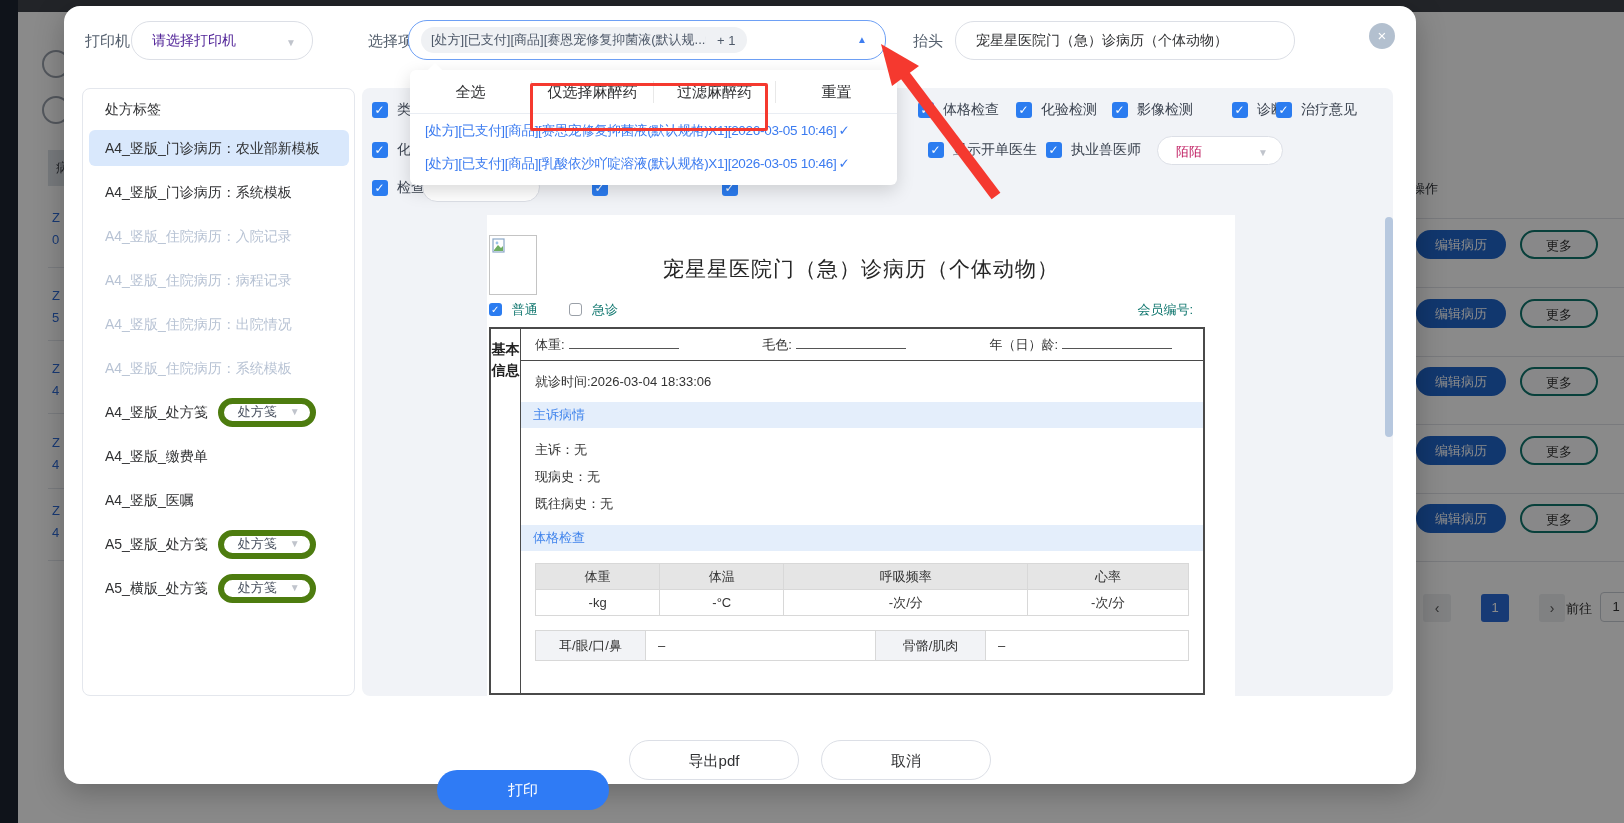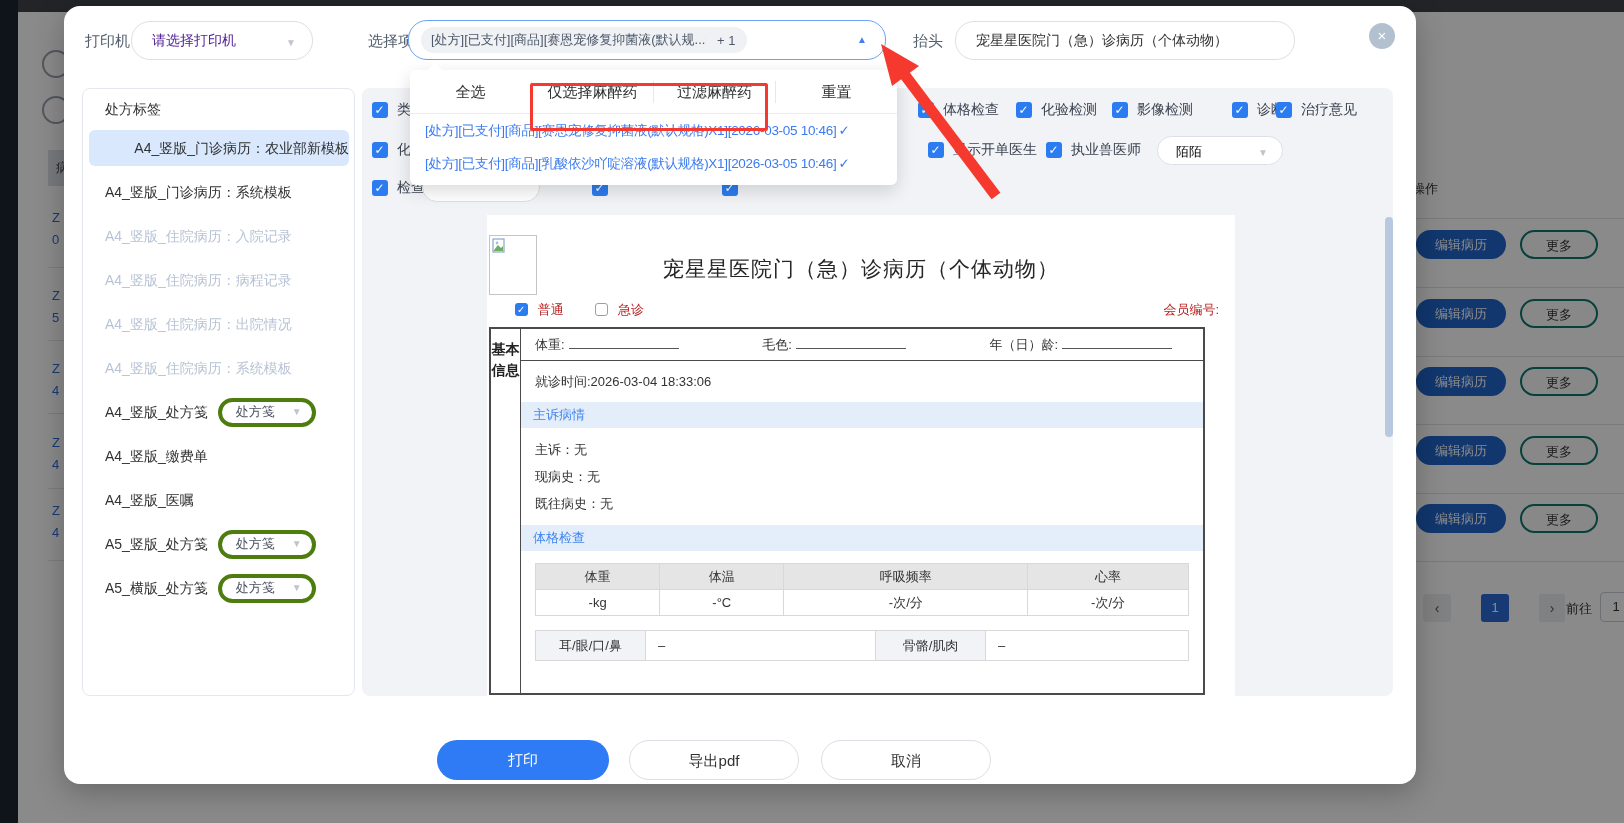--- a/index.html
+++ b/index.html
@@ -27,30 +27,30 @@
   .form-label { position:absolute; font-size:15px; color:#55606e; }
   .pill { border:1px solid #dcdfe6; border-radius:19px; background:#fff; }
   .caret-down { color:#c0c4cc; font-size:10px; }
   .cb { width:16px; height:16px; border-radius:3px; background:#2b7cf0; display:inline-block; position:relative; flex:none; }
   .cb::after { content:"✓"; color:#fff; font-size:12px; font-weight:bold; position:absolute; left:2.5px; top:0px; line-height:16px; }
   .opt { position:absolute; display:flex; align-items:center; gap:9px; height:20px; font-size:14px; color:#3b4350; white-space:nowrap; }
   
   #sidebar { position:absolute; left:18px; top:82px; width:273px; height:608px; border:1px solid #e4e7ed; border-radius:8px; background:#fff; }
   .sb-header { position:absolute; left:22px; top:12px; font-size:14px; color:#303133; }
   .sb-item { position:absolute; left:6px; width:260px; height:36px; line-height:36px; padding-left:16px; font-size:14px; color:#303133; border-radius:6px; white-space:nowrap; display:flex; align-items:center; gap:10px; }
-  .sb-item.sel { background:#d9e8fc;justify-content:flex-end; }
+  .sb-item.sel { background:#d9e8fc; }
   .sb-item.dis { color:#b8c3d4; }
-  .sb-pill { width:98px; height:29px; border:4px solid #4d7c0f; border-radius:15px; display:inline-flex; align-items:center; justify-content:space-between; padding:0 10px 0 14px; font-size:13px; color:#4a5260; background:#fff; flex:none; }
+  .sb-pill { width:98px; height:29px; border:6px solid #4d7c0f; border-radius:15px; display:inline-flex; align-items:center; justify-content:space-between; padding:0 10px 0 14px; font-size:13px; color:#4a5260; background:#fff; flex:none; }
   
   #opanel { position:absolute; left:298px; top:82px; width:1031px; height:608px; background:#f1f3f7; border-radius:8px; overflow:hidden; }
   
   #doc { position:absolute; left:125px; top:127px; width:748px; height:482px; background:#fff; overflow:hidden; }
   .doc-title { position:absolute; left:0; top:40px; width:100%; text-align:center; font-size:21px; font-weight:500; color:#262626; letter-spacing:1px; }
   .imgbox { position:absolute; left:2px; top:20px; width:48px; height:60px; border:1px solid #c4c4c4; background:#fff; }
-  .typerow { position:absolute; left:2px; top:86px; width:716px; height:18px; font-size:13px; color:#b91c1c;margin-left:26px; }
+  .typerow { position:absolute; left:2px; top:86px; width:716px; height:18px; font-size:13px; color:#0f766e; }
   .cb.sm { width:13px; height:13px; }
   .cb.sm::after { font-size:10px; left:2px; line-height:13px; }
   .cb.un { background:#fff; border:1px solid #9aa0a8; }
   .cb.un::after { content:""; }
   .outtable { position:absolute; left:2px; top:112px; width:716px; height:368px; border:2px solid #4a4a4a; display:flex; }
   .leftcol { width:30px; border-right:1px solid #4a4a4a; padding-top:10px; text-align:center; font-size:14px; font-weight:bold; color:#222; line-height:21px; }
   .dcontent { flex:1; }
   .brow { display:flex; height:31px; align-items:center; font-size:13px; color:#333; }
   .bcell { width:33.33%; padding-left:14px; white-space:nowrap; }
   .uval { display:inline-block; min-width:92px; border-bottom:1px solid #555; margin-left:4px; padding:0 2px 1px 2px; }
@@ -62,21 +62,21 @@
   .vtable { width:calc(100% - 28px); margin:12px 14px 0 14px; border-collapse:collapse; font-size:13px; color:#333; }
   .vtable td { border:1px solid #d8d8d8; height:26px; text-align:center; }
   .vtable .hd { background:#e5e5e5;margin-top:44px; }
   .etable { width:calc(100% - 28px); margin:14px 14px 0 14px; border-collapse:collapse; font-size:13px; color:#333; }
   .etable td { border:1px solid #d8d8d8; height:30px; }
   .etable .hd { background:#f2f3f6; text-align:center; width:110px; }
   .etable .vl { padding-left:12px; }
   .scrollthumb { position:absolute; left:1321px; top:211px; width:8px; height:220px; background:#b7c8df; border-radius:4px; }
   
   .btn { position:absolute; top:734px; height:40px; border-radius:20px; text-align:center; line-height:40px; font-size:15px; }
-  .btn.primary { background:#2f7bf5; color:#fff; }
+  .btn.primary { background:#2f7bf5; color:#fff;margin-top:30px; }
   .btn.plain { background:#fff; border:1px solid #dcdfe6; color:#303133; }
   
   .close-btn { position:absolute; left:1305px; top:17px; width:26px; height:26px; border-radius:50%; background:#b3c0cf; color:#fff; text-align:center; line-height:25px; font-size:15px; }
   
   .tag { position:absolute; top:6px; height:26px; background:#eff1f4; border-radius:13px; display:flex; align-items:center; gap:0; padding:0 8px 0 10px; font-size:13px; color:#4e5969; white-space:nowrap; }
   .tag-close { width:14px; height:14px; border-radius:50%; background:#c3c8d0; color:#fff; font-size:10px; line-height:14px; text-align:center; flex:none; }
   
   #dropdown { position:absolute; left:410px; top:70px; width:487px; height:115px; background:#fff; border-radius:6px; box-shadow:0 6px 18px rgba(0,0,0,0.15); z-index:5; }
   #dropdown .notch { position:absolute; left:20px; top:-5px; width:10px; height:10px; background:#fff; transform:rotate(45deg); }
   .dd-actions { display:flex; height:44px; align-items:center; border-bottom:1px solid #e9edf3; }
@@ -251,21 +251,21 @@
       </div>
     <div class="opt" style="left:566px;top:52px;">
         <span class="cb"></span>
         <span>显示开单医生</span>
       </div>
     <div class="opt" style="left:684px;top:52px;">
         <span class="cb"></span>
         <span>执业兽医师</span>
       </div>
     <div class="pill" style="position:absolute;left:795px;top:48px;width:126px;height:29px;">
-      <span style="position:absolute;left:18px;top:6px;font-size:13px;color:#000000;">陌陌</span>
+      <span style="position:absolute;left:18px;top:6px;font-size:13px;color:#be185d;">陌陌</span>
       <span class="caret-down" style="position:absolute;right:14px;top:10px;">▼</span>
     </div>
 
     <div class="opt" style="left:10px;top:90px;">
         <span class="cb"></span>
         <span>检查</span>
       </div>
     <div class="pill" style="position:absolute;left:60px;top:84px;width:118px;height:30px;"></div>
     <div class="opt" style="left:230px;top:90px;">
         <span class="cb"></span>

